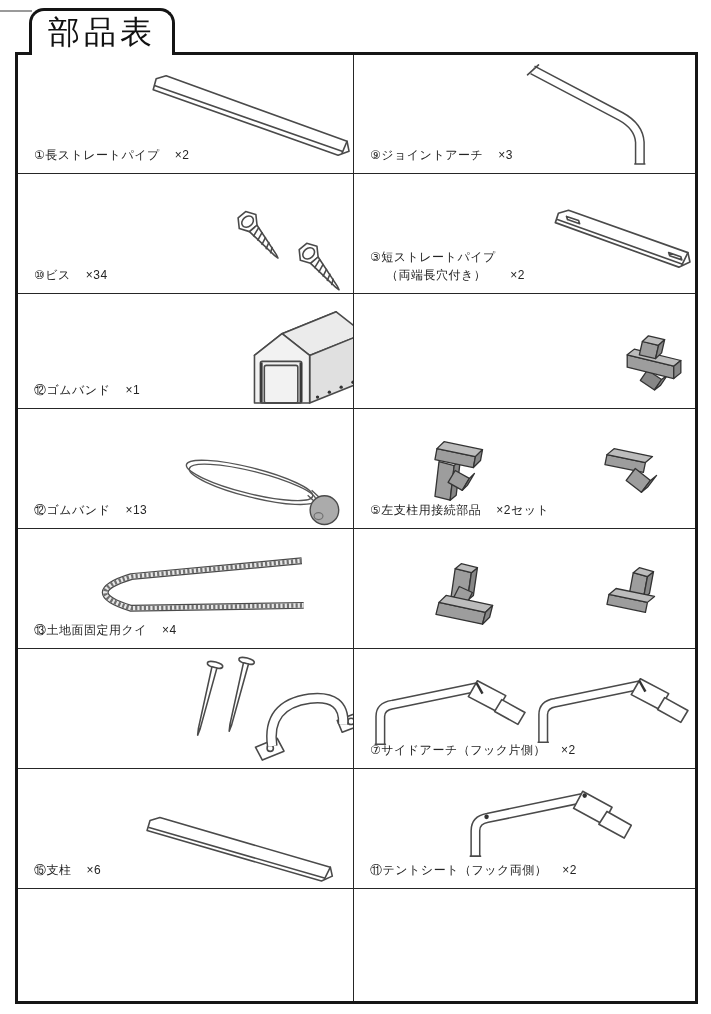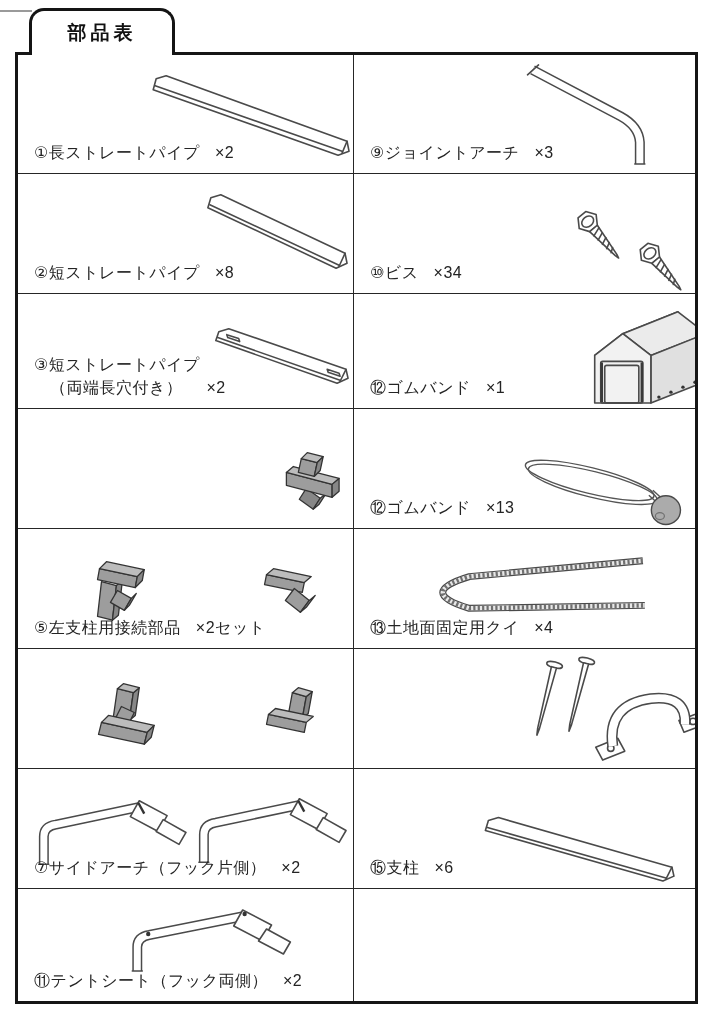--- a/index.html
+++ b/index.html
@@ -4,33 +4,33 @@
 <style>
   html,body{margin:0;padding:0;background:#ffffff;}
   body{width:711px;height:1014px;position:relative;overflow:hidden;
        font-family:"Liberation Sans","DejaVu Sans",sans-serif;color:#222;}
 
   .page-edge-line{position:absolute;left:0;top:10px;width:32px;height:2px;background:#9a9a9a;}
 
   .tab{position:absolute;left:29px;top:8px;width:140px;height:44px;background:#fff;
        border:3.5px solid #141414;border-bottom:none;border-radius:15px 15px 0 0;
        display:flex;align-items:center;justify-content:center;z-index:3;}
-  .tab-title{font-size:19px;font-weight:bold;letter-spacing:4px;color:#111;}
+  .tab-title{font-size:32px;font-weight:normal;letter-spacing:4px;color:#111;}
 
   .parts-table{position:absolute;left:15px;top:52px;width:683px;height:952px;
        border:3.5px solid #161616;box-sizing:border-box;background:#fff;
        display:grid;grid-template-columns:336px 1fr;
        grid-template-rows:119px 120px 115px 120px 120px 120px 120px auto;}
   .cell{position:relative;border-right:1.5px solid #262626;border-bottom:1.5px solid #262626;
         box-sizing:border-box;overflow:hidden;}
   .cell:nth-child(2n){border-right:none;}
   .cell:nth-child(15),.cell:nth-child(16){border-bottom:none;}
   .cell svg{position:absolute;left:0;top:0;width:100%;height:100%;}
 
-  .plabel{position:absolute;left:16px;bottom:9px;font-size:16px;letter-spacing:.5px;
+  .plabel{position:absolute;left:16px;bottom:9px;font-size:12px;letter-spacing:.5px;
           color:#242424;white-space:nowrap;line-height:1.45;}
   .plabel.raise{bottom:20px;}
   .qty{margin-left:15px;}
   .line2{display:block;padding-left:16px;}
   .line2 .qty{margin-left:24px;}
 
   
   .ln{fill:none;stroke:#4a4a4a;stroke-width:1.6;stroke-linejoin:round;stroke-linecap:round;}
   .fw{fill:#ffffff;stroke:#4a4a4a;stroke-width:1.6;stroke-linejoin:round;}
   .tube-o{fill:none;stroke:#4a4a4a;stroke-width:10;stroke-linejoin:round;stroke-linecap:butt;}
@@ -69,30 +69,20 @@
       <path class="tube-o" d="M178,15 L266,62 Q284,72 285,88 L285,110"></path>
       <path class="tube-i" d="M178,15 L266,62 Q284,72 285,88 L285,110"></path>
       <path class="ln" d="M173,20 L184,10"></path>
       <path class="ln" d="M280,110 L290,110"></path>
     </svg>
     <div class="plabel">
       <span>⑨ジョイントアーチ</span><span class="qty">×3</span>
     </div>
   </div>
 
-  <div class="cell">
-    <svg viewBox="0 0 337 120" preserveAspectRatio="none">
-      <path class="fw" d="M191,34 L194,24 L204,21 L329,80 L331,90 L320,95 Z"></path>
-      <path class="ln" d="M193,31 L323,92"></path>
-      <path class="ln" d="M329,80 L323,93"></path>
-    </svg>
-    <div class="plabel">
-      <span>②短ストレートパイプ</span><span class="qty">×8</span>
-    </div>
-  </div>
 
   <div class="cell">
     <svg viewBox="0 0 340 120" preserveAspectRatio="none">
       <defs>
         <g id="screw">
           <polygon class="fw" points="-11,0 -5,-9 5,-9 11,0 5,9 -5,9"></polygon>
           <ellipse cx="0" cy="0" rx="6.5" ry="5" class="ln"></ellipse>
           <polygon class="fw" points="-5,9 5,9 1,44 0,48 -1,44"></polygon>
           <path class="ln" d="M-4.5,15 L4.5,12 M-4,21 L4,18 M-3.5,27 L3.5,24 M-3,33 L3,30 M-2.2,39 L2.2,36"></path>
         </g>

